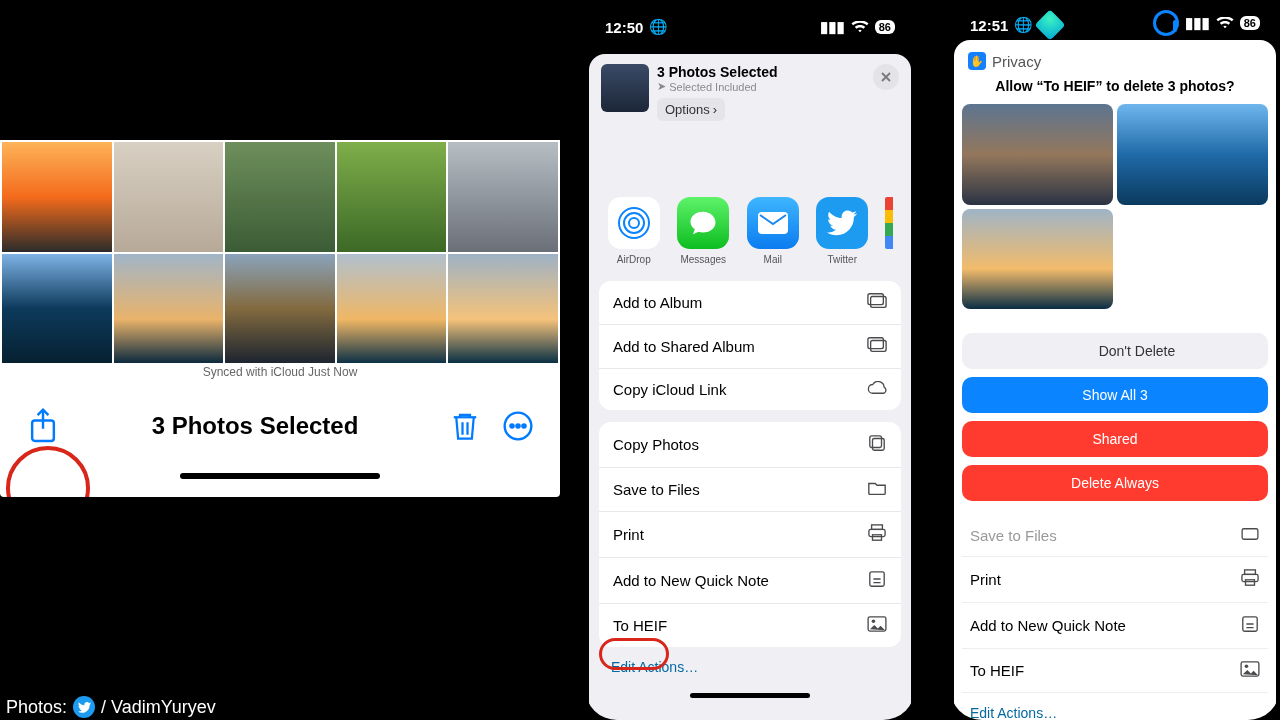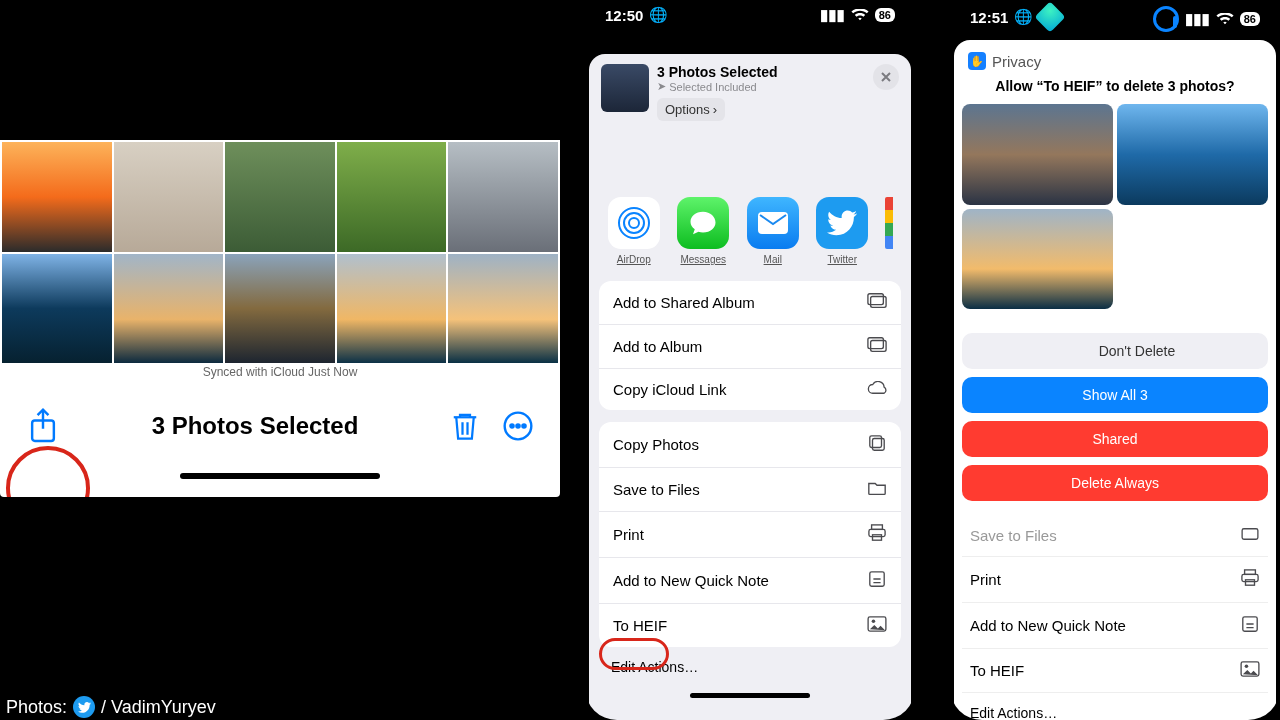--- a/index.html
+++ b/index.html
@@ -73,22 +73,22 @@
   }
   
   .phone2 {
     left: 585px; top: 0;
     width: 330px; height: 720px;
     background:#000;
   }
   .statusbar {
     position:absolute; top:0; left:0; right:0; height:36px;
     color:#fff; font-size:15px; font-weight:600;
-    display:flex; justify-content:space-between; align-items:flex-start;
-    padding: 6px 20px 0;
+    display:flex; justify-content:space-between; align-items:flex-end;
+    padding: 23px 20px 0;
   }
   .statusbar .left, .statusbar .right { display:flex; align-items:center; gap:6px; }
   .battery-pill {
     display:inline-flex; align-items:center; gap:2px;
     background:#fff; color:#000; border-radius:6px;
     font-size:11px; font-weight:700; padding:1px 4px;
   }
   .share-sheet {
     position:absolute; top:54px; left:4px; right:4px; bottom:0;
     background:#efeff4; border-radius:16px 16px 0 0;
@@ -123,42 +123,42 @@
     align-items:flex-start;
   }
   .app {
     display:flex; flex-direction:column; align-items:center; gap:5px;
     width: 58px;
   }
   .app-icon {
     width:52px; height:52px; border-radius:13px;
     display:flex; align-items:center; justify-content:center;
   }
-  .app-label { font-size:10px; color:#555; text-align:center;text-decoration:underline;}
+  .app-label { font-size:10px; color:#555; text-align:center;}
   .gmail-strip {
     width: 8px; height:52px;
     background: linear-gradient(#ea4335 25%,#fbbc05 25% 50%,#34a853 50% 75%,#4285f4 75%);
     border-radius: 2px 0 0 2px;
   }
   .action-list {
     margin: 10px 10px 0;
     background:#fff; border-radius:12px;
     overflow:hidden;
   }
   .action-list + .action-list { margin-top:12px;}
   .action-row {
     display:flex; justify-content:space-between; align-items:center;
     padding: 12px 14px;
     font-size:15px;
     border-top:1px solid #e7e7ec;
   }
   .action-row:first-child { border-top:none; }
   .action-icon { color:#4b4b4f; width:20px; text-align:center;}
   .edit-actions {
-    color:#000000; font-size:14px;
+    color:#0369a1; font-size:14px;
     padding: 12px 22px;
   }
   .ss-home { width:120px; height:5px; background:#000; border-radius:3px; margin:6px auto 0;}
   .red-oval {
     position:absolute;
     border:3px solid #d8261a;
     border-radius: 18px;
     pointer-events:none;
   }
   
@@ -365,28 +365,28 @@
         </div>
         <span class="app-label">Twitter</span>
       </div>
       <div>
           <div class="gmail-strip"></div>
         </div>
     </div>
 
     <div class="action-list">
       <div class="action-row">
-        <span>Add to Shared Album</span>
+        <span>Add to Album</span>
         <span class="action-icon"><svg width="20" height="16" viewBox="0 0 22 16" fill="none" stroke="#4b4b4f" stroke-width="1.5">
               <rect x="4" y="3" width="17" height="12" rx="2"></rect>
               <rect x="1" y="0" width="17" height="12" rx="2"></rect>
             </svg></span>
       </div>
       <div class="action-row">
-        <span>Add to Album</span>
+        <span>Add to Shared Album</span>
         <span class="action-icon"><svg width="20" height="16" viewBox="0 0 22 16" fill="none" stroke="#4b4b4f" stroke-width="1.5">
               <rect x="4" y="3" width="17" height="12" rx="2"></rect>
               <rect x="1" y="0" width="17" height="12" rx="2"></rect>
             </svg></span>
       </div>
       <div class="action-row">
         <span>Copy iCloud Link</span>
         <span class="action-icon"><svg width="22" height="14" viewBox="0 0 24 16" fill="none" stroke="#4b4b4f" stroke-width="1.5">
               <path d="M19 14H6a5 5 0 010-10 7 7 0 0113 3 4 4 0 010 7z"></path>
             </svg></span>

